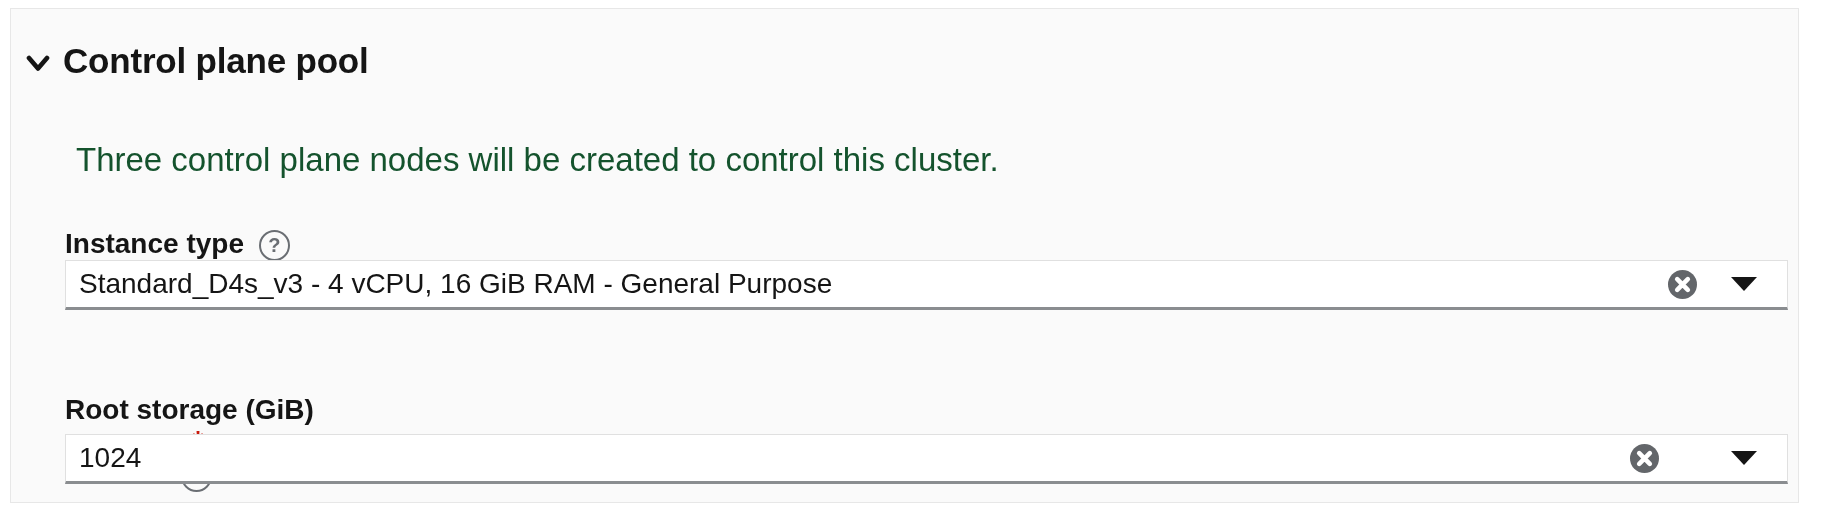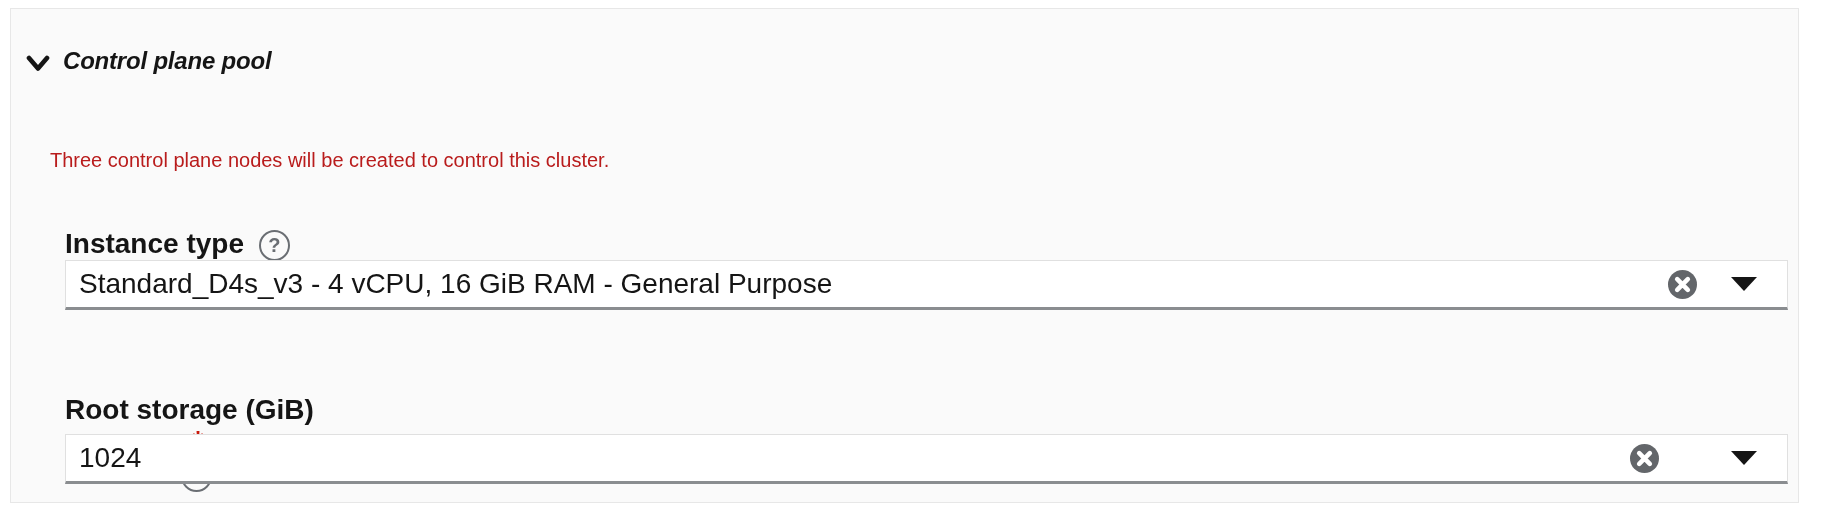--- a/index.html
+++ b/index.html
@@ -7,24 +7,24 @@
               font-family:"Liberation Sans", "DejaVu Sans", sans-serif; color:#151515; }
   .canvas { position:relative; width:1838px; height:524px; background:#ffffff; }
 
   .panel { position:absolute; left:10px; top:8px; width:1789px; height:495px;
            background:#fafafa; border:1px solid #e7e7e7; }
 
   
   .section-toggle { position:absolute; left:26px; top:42px; display:flex; align-items:center;
                     gap:13px; background:none; border:none; cursor:pointer; color:#151515; }
   .chevron { width:24px; height:17px; display:inline-flex; margin-top:5px; }
-  .section-title { font-size:24px; font-weight:700; line-height:38px; letter-spacing:-0.2px;font-style:italic; }
+  .section-title { font-size:35px; font-weight:700; line-height:38px; letter-spacing:-0.2px; }
 
-  .description { position:absolute; left:50px; top:142px; font-size:20px; line-height:36px;
-                 font-weight:400; color:#b91c1c; }
+  .description { position:absolute; left:76px; top:142px; font-size:33px; line-height:36px;
+                 font-weight:400; color:#14532d; }
 
   
   .label-row { position:absolute; display:flex; align-items:center; }
   .label-row-1 { left:65px; top:198px;margin-top:28px; }
   .label-row-2 { left:65px; top:392px;flex-direction:column; }
   .field-label { font-size:28px; font-weight:700; line-height:36px; }
   .required { font-size:28px; font-weight:700; color:#c9190b; margin-left:17px;
               transform:translateY(-3px); }
   .help-btn { width:31px; height:31px; margin-left:15px; border-radius:50%;
               border:2.5px solid #6a6e73; color:#6a6e73; background:transparent;

